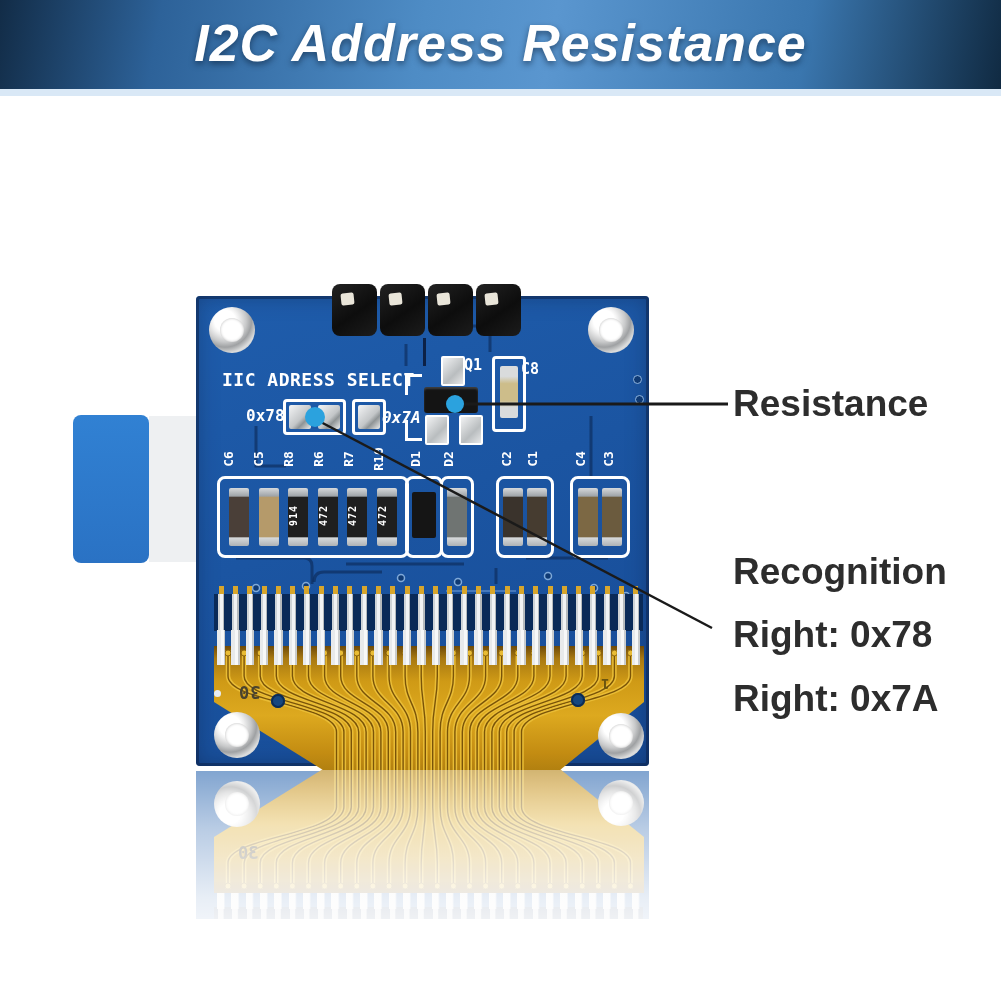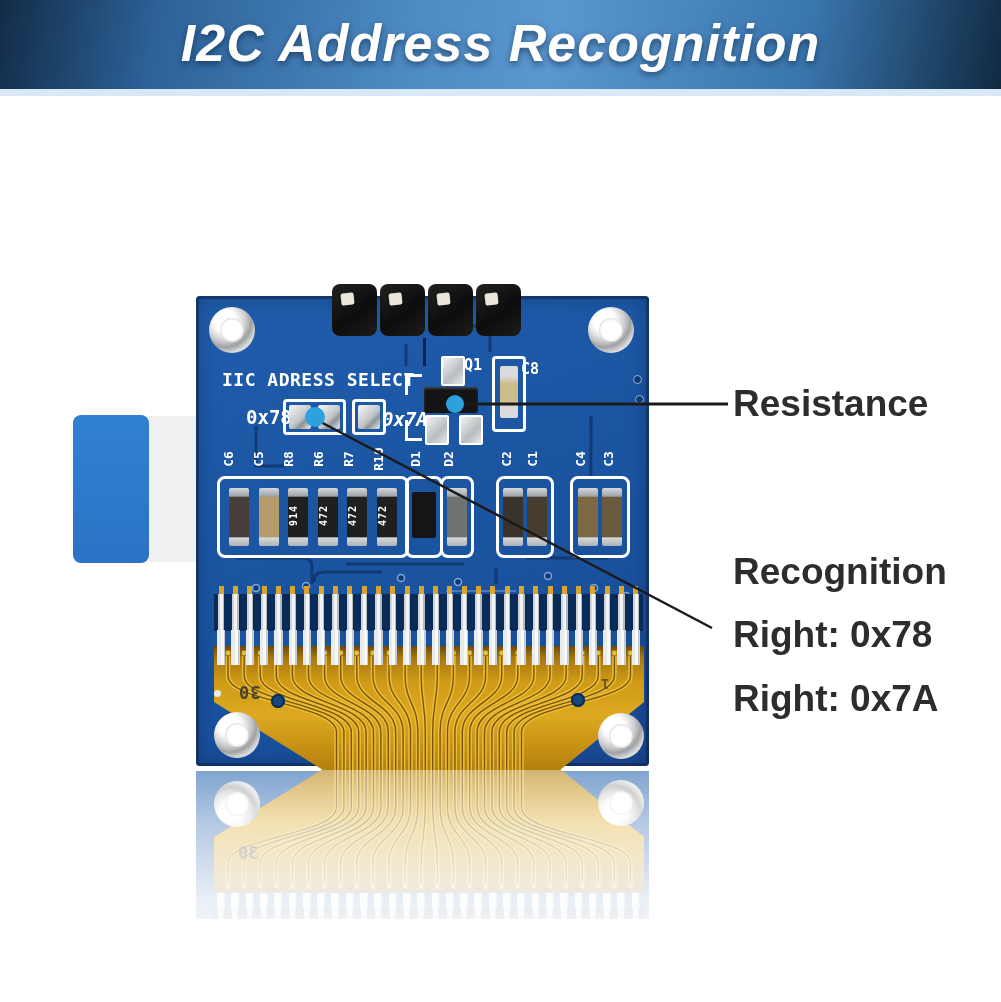--- a/index.html
+++ b/index.html
@@ -35,21 +35,21 @@
   .hole-in{position:absolute;left:11px;top:11px;width:24px;height:24px;border-radius:50%;background:#fff;
     box-shadow:inset 0 0 3px rgba(0,0,0,.28);}
 
   .hblock{position:absolute;top:-12px;width:45px;height:52px;border-radius:8px;z-index:6;
     background:linear-gradient(145deg,#222 0%,#0d0d0d 55%,#1c1c1c 100%);}
   .hglint{position:absolute;left:9px;top:9px;width:13px;height:12px;background:#e9e5d9;border-radius:2px;transform:rotate(-6deg);}
   .hstub{position:absolute;left:227px;top:42px;width:3px;height:28px;background:#0c2146;z-index:2;}
 
   .silk{position:absolute;color:#fff;font-family:"DejaVu Sans Mono",monospace;font-weight:700;z-index:5;}
   .silk-title{font-size:18px;letter-spacing:0.5px;}
-  .silk-sm{font-size:19px;}
+  .silk-sm{font-size:16px;}
 
   .jbox{position:absolute;border:3px solid #fff;border-radius:4px;display:flex;gap:7px;padding:3px;z-index:5;}
   .jpad{width:22px;height:24px;border-radius:2px;
     background:linear-gradient(135deg,#f4f5f6 0%,#c3c6c8 55%,#8f9496 70%,#eceded 100%);}
 
   .qpad{position:absolute;width:20px;height:26px;border:2px solid #fff;border-radius:2px;z-index:5;
     background:linear-gradient(135deg,#f1f2f3,#b9bdbf 60%,#e7e8e9);}
   .qbody{position:absolute;width:54px;height:26px;background:#141414;border-radius:3px;z-index:6;
     box-shadow:inset 0 2px 2px rgba(255,255,255,.18);}
   .qbracket{position:absolute;width:14px;height:18px;border-left:3px solid #fff;z-index:5;}
@@ -92,21 +92,21 @@
   .r-pbot{position:absolute;left:214px;top:10px;width:429px;height:36px;
     background-image:repeating-linear-gradient(90deg,transparent 0 3px,#e8eaeb 3px 9.5px,transparent 11.3px 14.3px);}
   .refl-fade{position:absolute;left:0;top:769px;width:1001px;height:233px;z-index:3;
     background:linear-gradient(180deg,rgba(255,255,255,.30) 0%,rgba(255,255,255,.62) 25%,rgba(255,255,255,.88) 55%,#ffffff 80%);}
   .gray-blob{position:absolute;left:92px;top:970px;width:72px;height:42px;border-radius:8px;background:#ebebeb;z-index:2;}
 </style>
 </head>
 <body>
 
 <div class="banner">
-  <div class="banner-title">I2C Address Recognition</div>
+  <div class="banner-title">I2C Address Resistance</div>
 </div>
 <div class="banner-strip"></div>
 
 <div class="blue-tab"></div>
 <div class="tab-strip"></div>
 
 <div class="board">
 
   <svg class="trace-svg" width="453" height="470" viewBox="0 0 453 470">
     <g stroke="rgba(12,40,85,.6)" stroke-width="3" fill="none">

